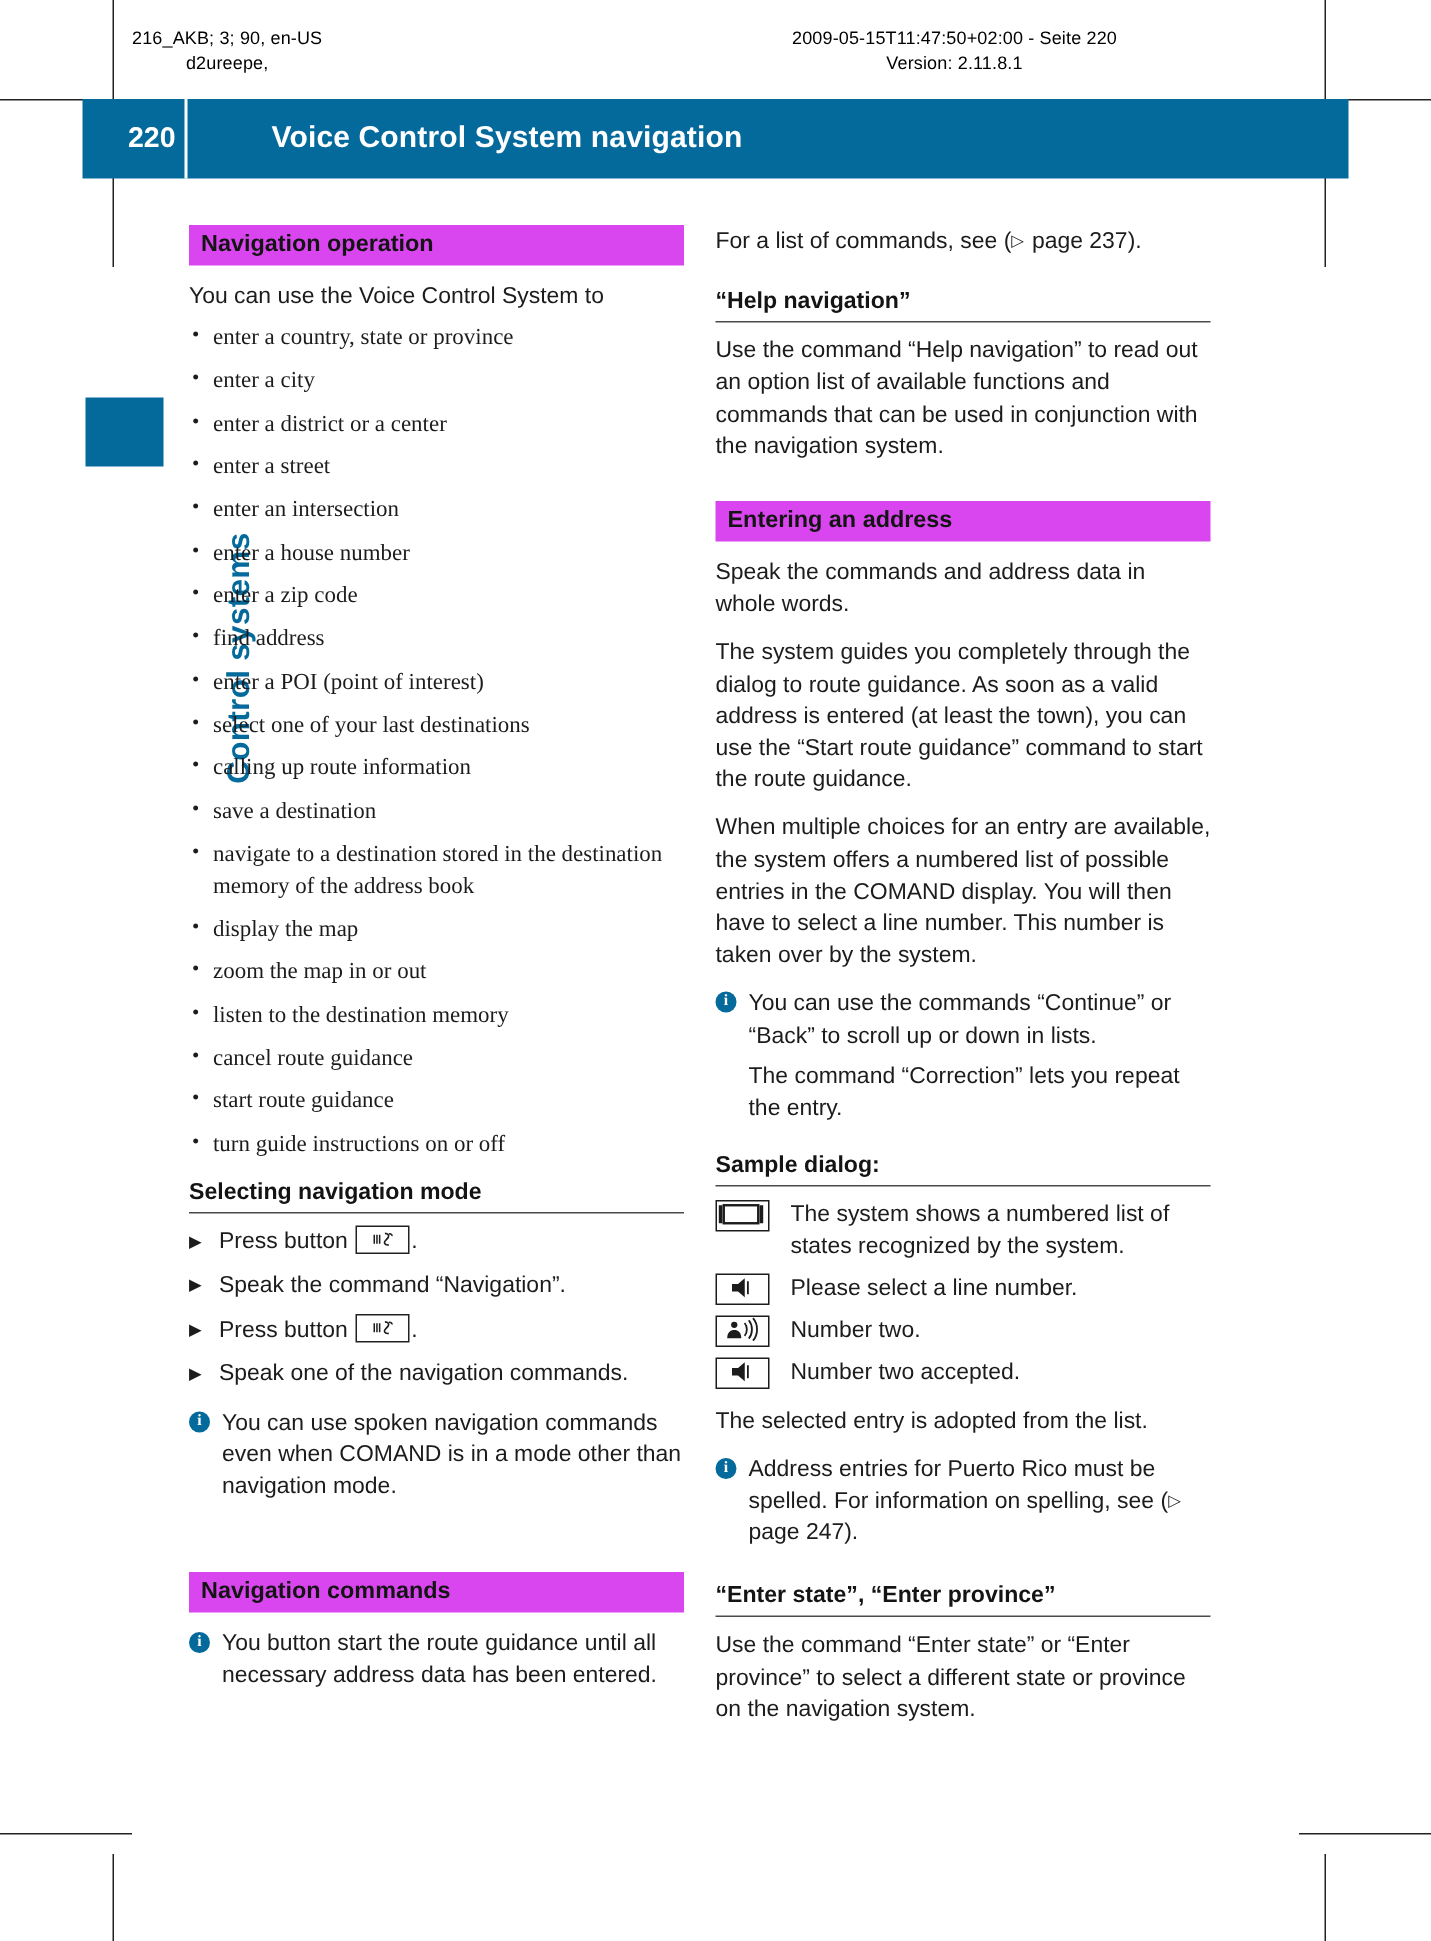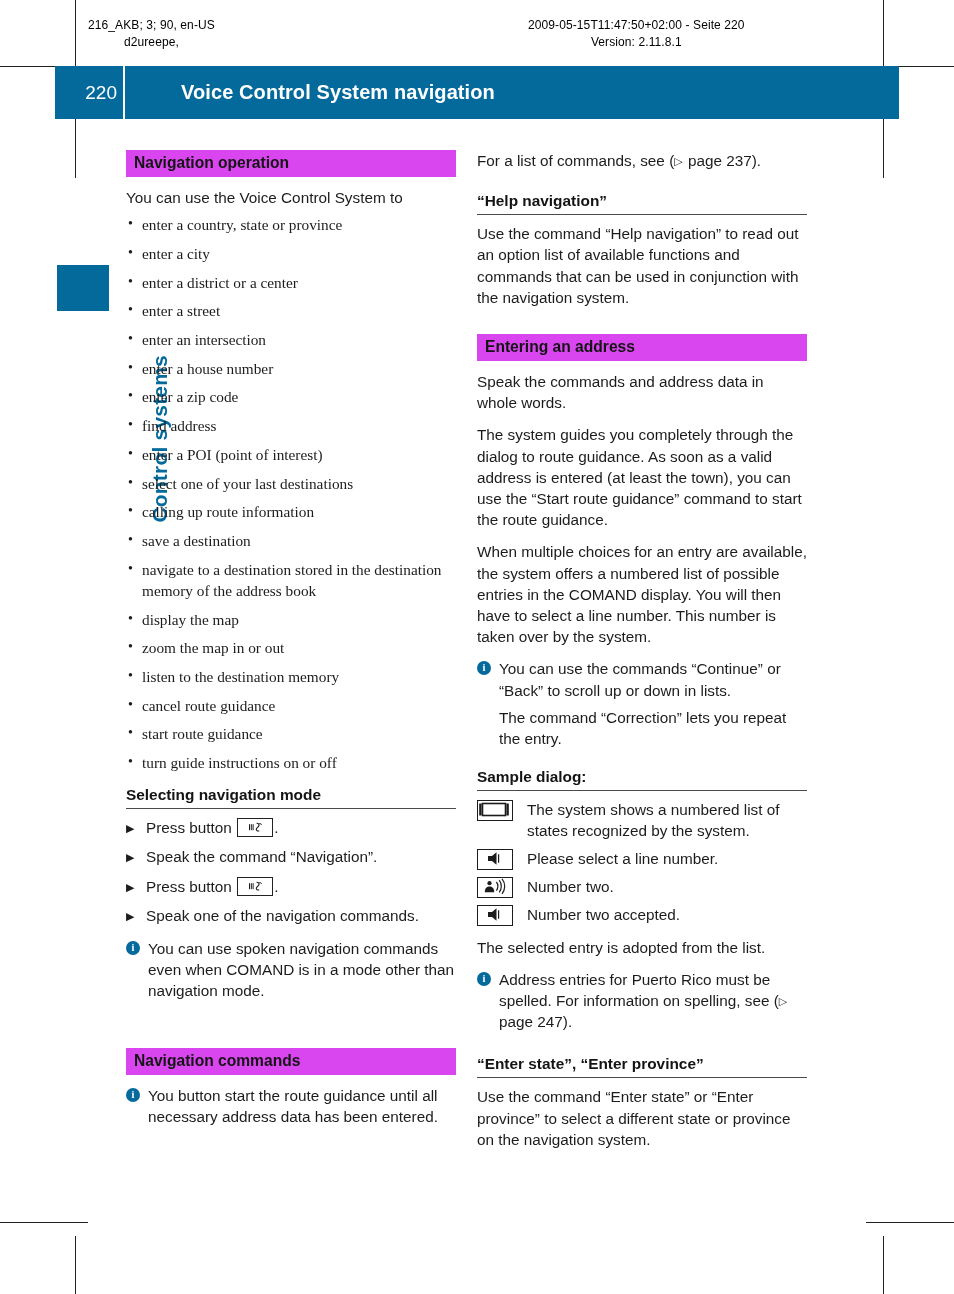--- a/index.html
+++ b/index.html
@@ -60,21 +60,21 @@
     top: 66px;
     width: 66px;
     height: 53px;
     display: flex;
     align-items: center;
     justify-content: flex-end;
     padding-right: 4px;
     box-sizing: border-box;
     color: #ffffff;
     font-size: 19px;
-    font-weight: normal;
+    font-weight: bold;
   }
   .banner-title {
     position: absolute;
     left: 137px;
     top: 66px;
     height: 53px;
     display: flex;
     align-items: center;
     color: #ffffff;
     font-size: 20px;

